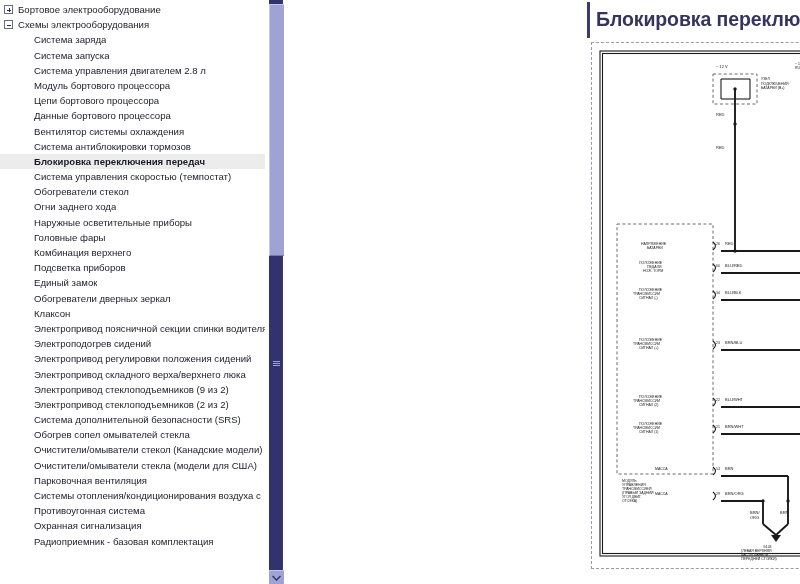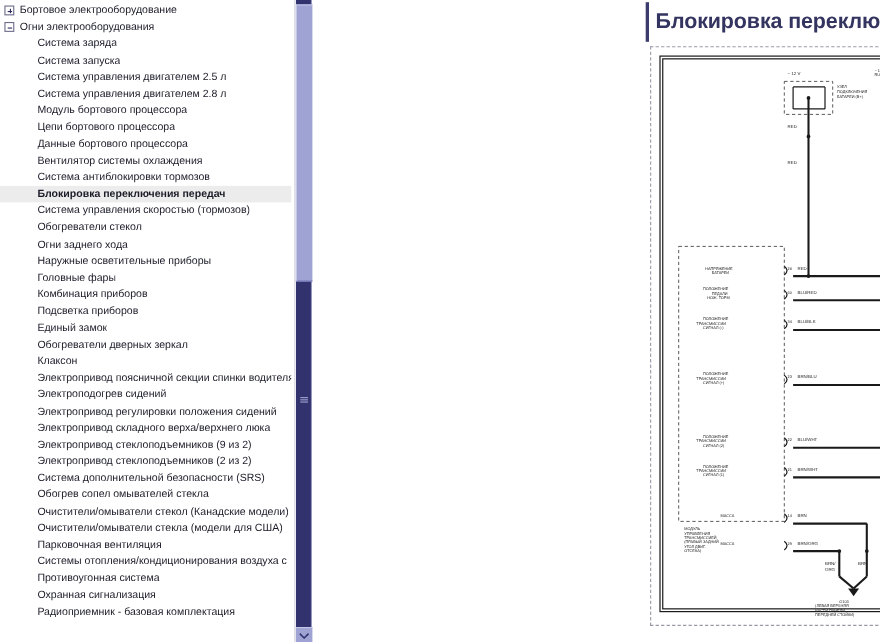--- a/index.html
+++ b/index.html
@@ -161,30 +161,27 @@
 <div id="app">
 
   <div id="sidebar">
     <div id="tree-list">
         <div class="tree-node root">
           <span class="tree-toggle plus"></span>
           <span class="tree-label">Бортовое электрооборудование</span>
         </div>
         <div class="tree-node root">
           <span class="tree-toggle minus"></span>
-          <span class="tree-label">Огни электрооборудования</span>
+          <span class="tree-label">Схемы электрооборудования</span>
         </div>
         <div class="tree-node child">
           <span class="tree-label">Система заряда</span>
         </div>
         <div class="tree-node child">
           <span class="tree-label">Система запуска</span>
-        </div>
-        <div class="tree-node child">
-          <span class="tree-label">Система управления двигателем 2.5 л</span>
         </div>
         <div class="tree-node child">
           <span class="tree-label">Система управления двигателем 2.8 л</span>
         </div>
         <div class="tree-node child">
           <span class="tree-label">Модуль бортового процессора</span>
         </div>
         <div class="tree-node child">
           <span class="tree-label">Цепи бортового процессора</span>
         </div>
@@ -194,36 +191,36 @@
         <div class="tree-node child">
           <span class="tree-label">Вентилятор системы охлаждения</span>
         </div>
         <div class="tree-node child">
           <span class="tree-label">Система антиблокировки тормозов</span>
         </div>
         <div class="tree-node child selected">
           <span class="tree-label">Блокировка переключения передач</span>
         </div>
         <div class="tree-node child">
-          <span class="tree-label">Система управления скоростью (тормозов)</span>
+          <span class="tree-label">Система управления скоростью (темпостат)</span>
         </div>
         <div class="tree-node child">
           <span class="tree-label">Обогреватели стекол</span>
         </div>
         <div class="tree-node child">
           <span class="tree-label">Огни заднего хода</span>
         </div>
         <div class="tree-node child">
           <span class="tree-label">Наружные осветительные приборы</span>
         </div>
         <div class="tree-node child">
           <span class="tree-label">Головные фары</span>
         </div>
         <div class="tree-node child">
-          <span class="tree-label">Комбинация приборов</span>
+          <span class="tree-label">Комбинация верхнего</span>
         </div>
         <div class="tree-node child">
           <span class="tree-label">Подсветка приборов</span>
         </div>
         <div class="tree-node child">
           <span class="tree-label">Единый замок</span>
         </div>
         <div class="tree-node child">
           <span class="tree-label">Обогреватели дверных зеркал</span>
         </div>

